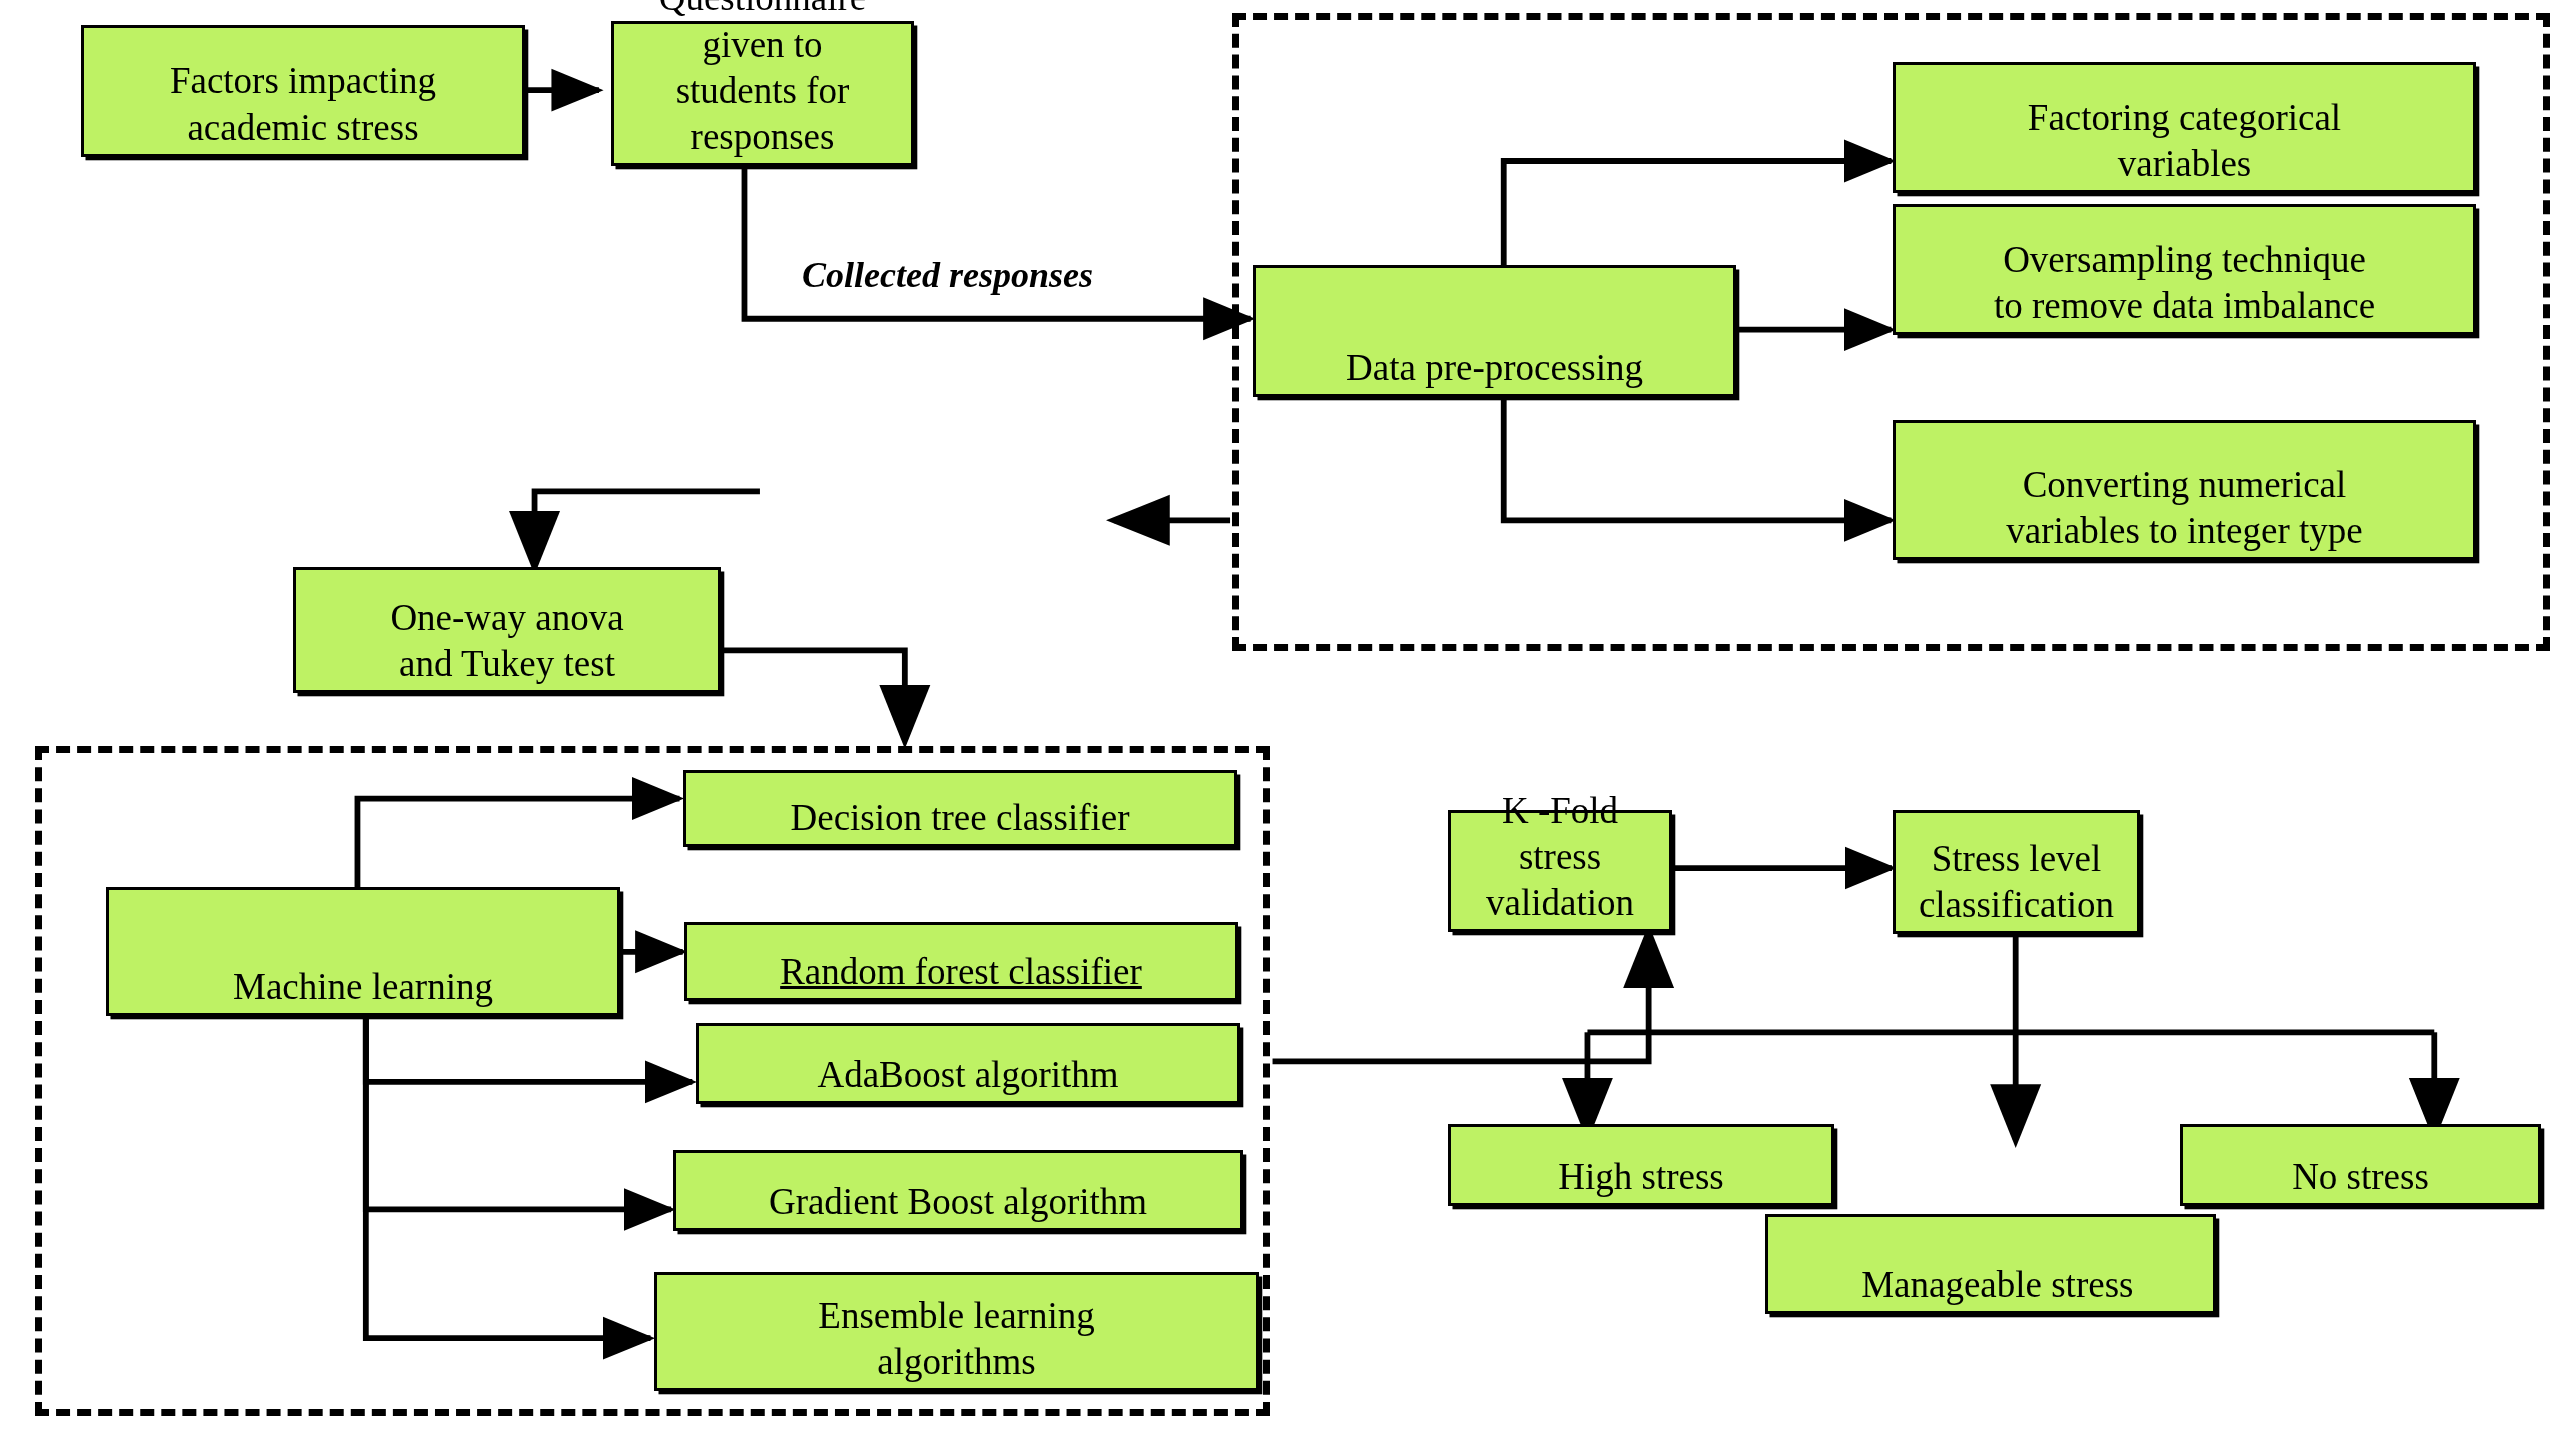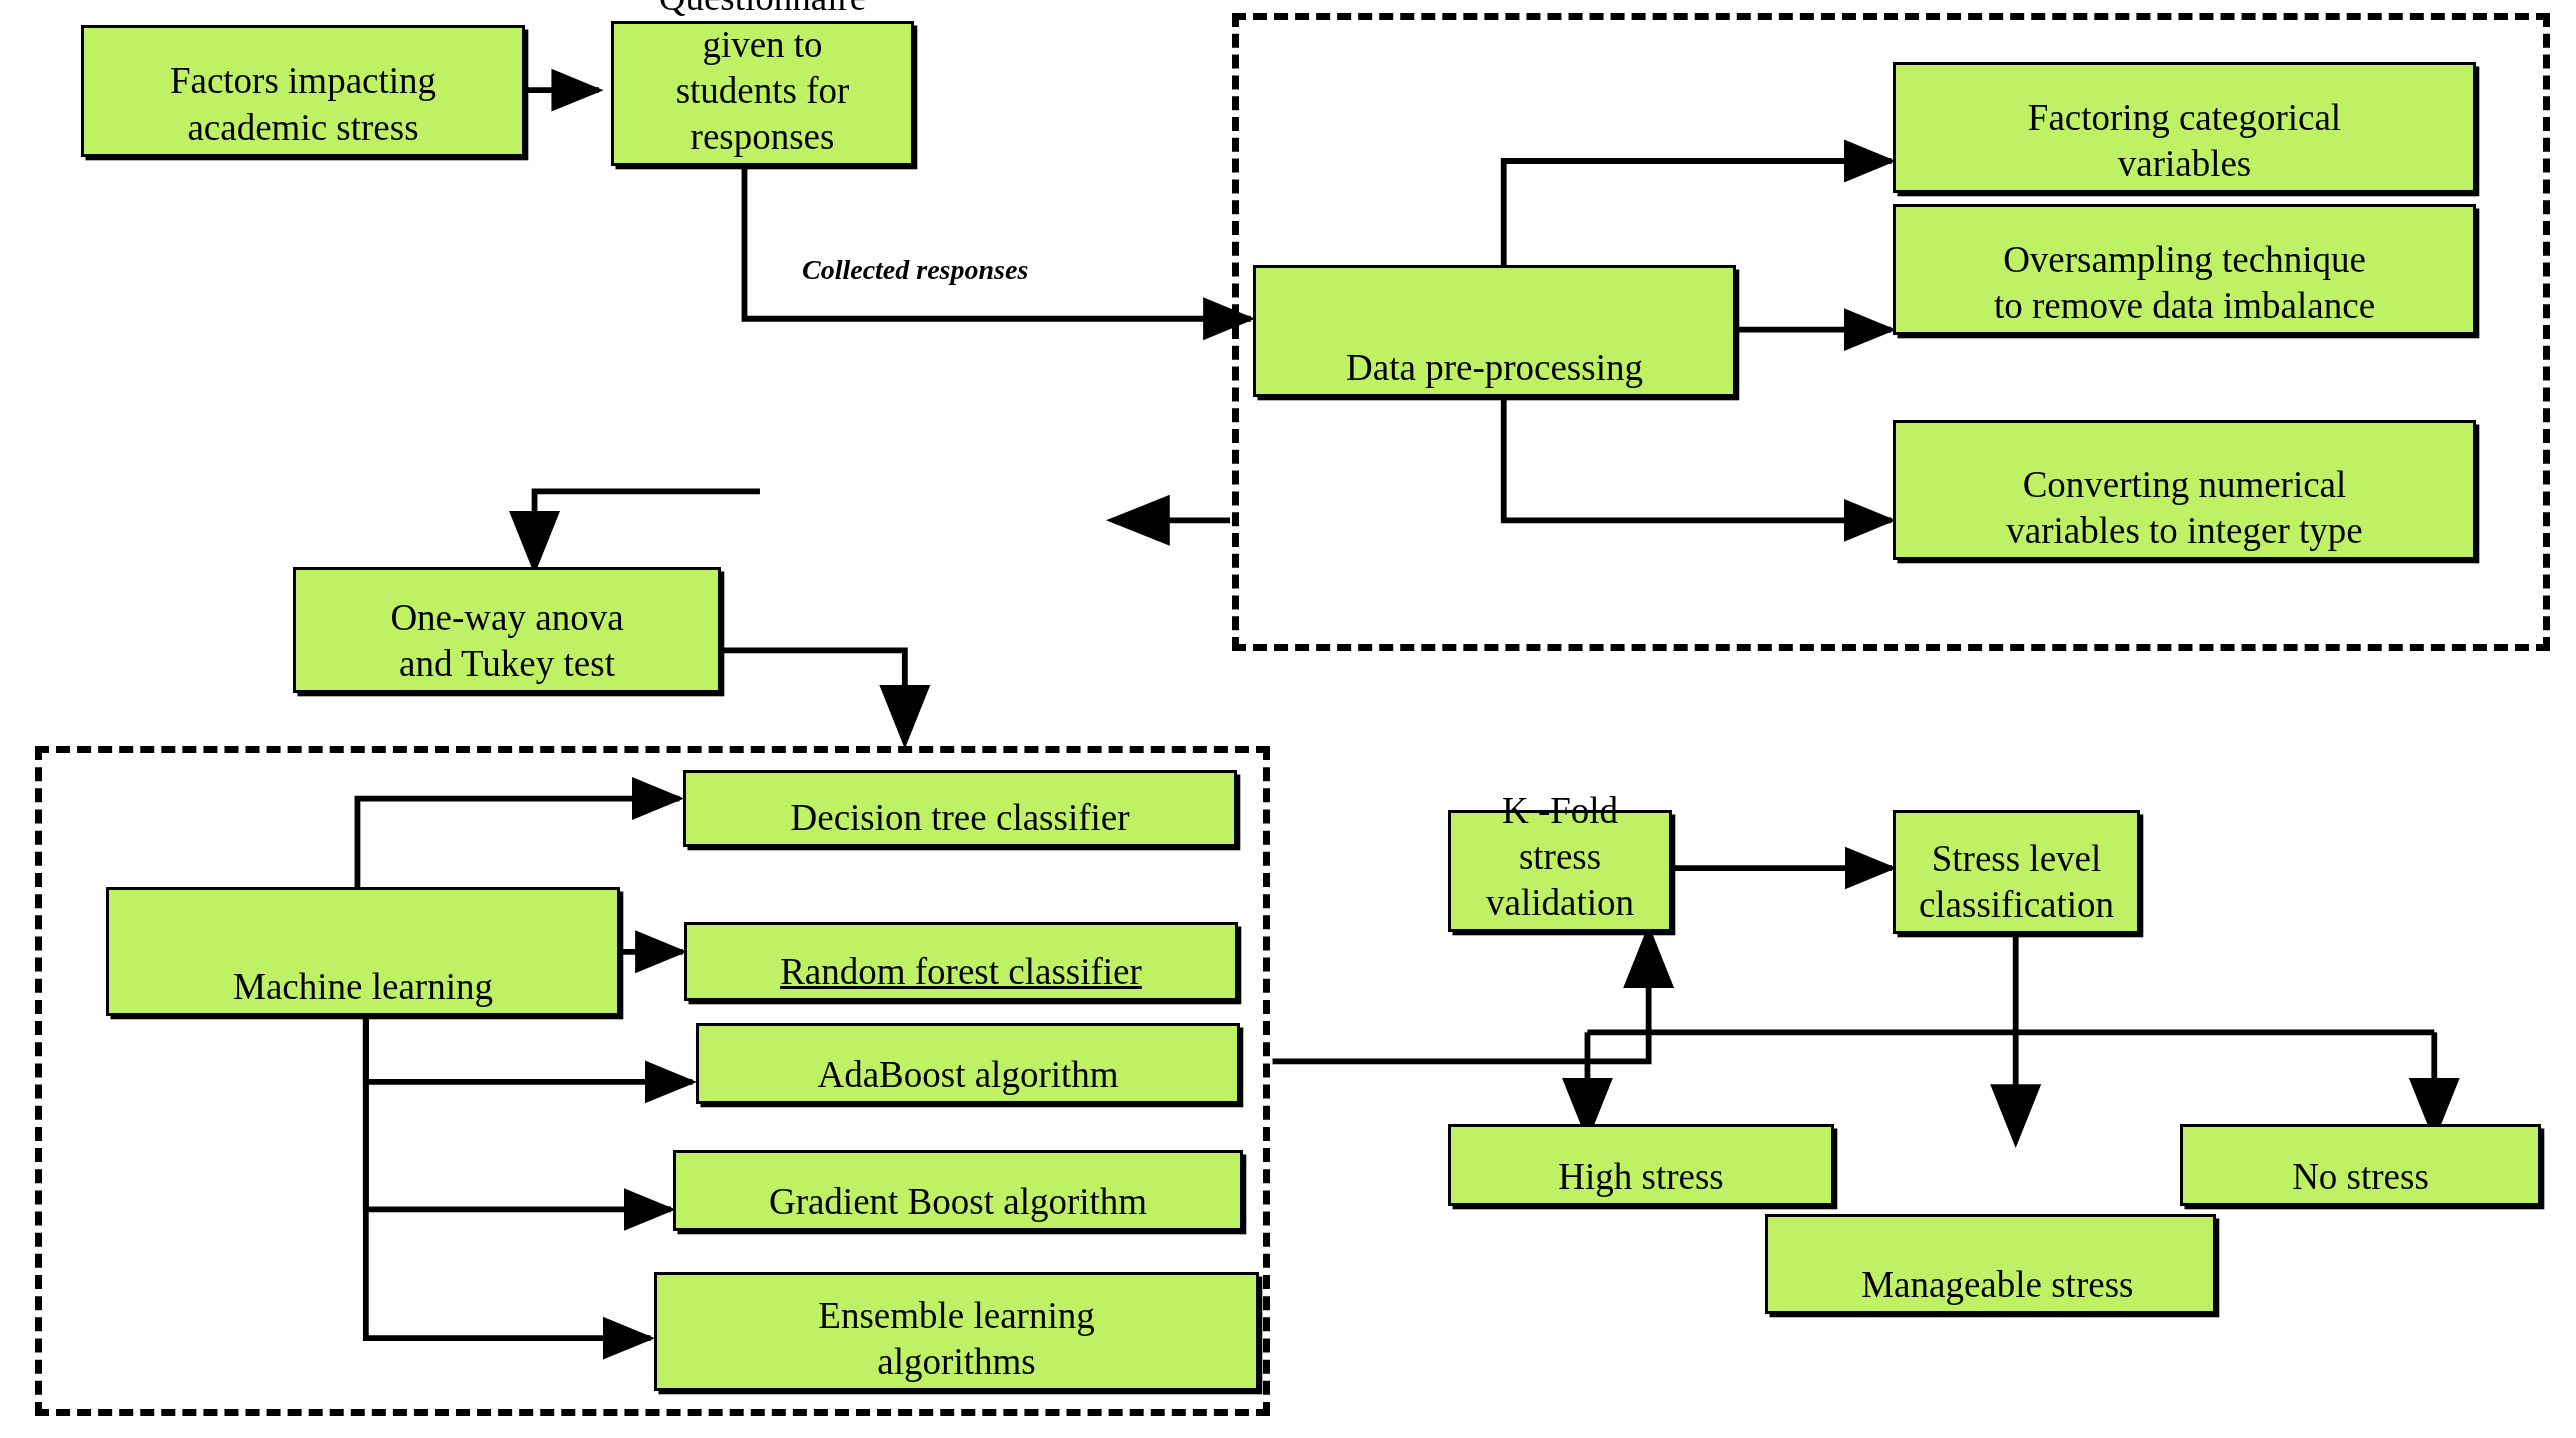--- a/index.html
+++ b/index.html
@@ -32,21 +32,21 @@
   .group{
     position:absolute;
     box-sizing:border-box;
     border:7px dashed #000000;
     background:transparent;
   }
   .edge-label{
     position:absolute;
     font-style:italic;
     font-weight:bold;
-    font-size:28px;
+    font-size:36px;
     color:#000000;
     white-space:nowrap;
   }
 </style>
 </head>
 <body>
 
 <div id="stage">
 
   <div class="group" style="left:1232px;top:13px;width:1318px;height:638px;"></div>

